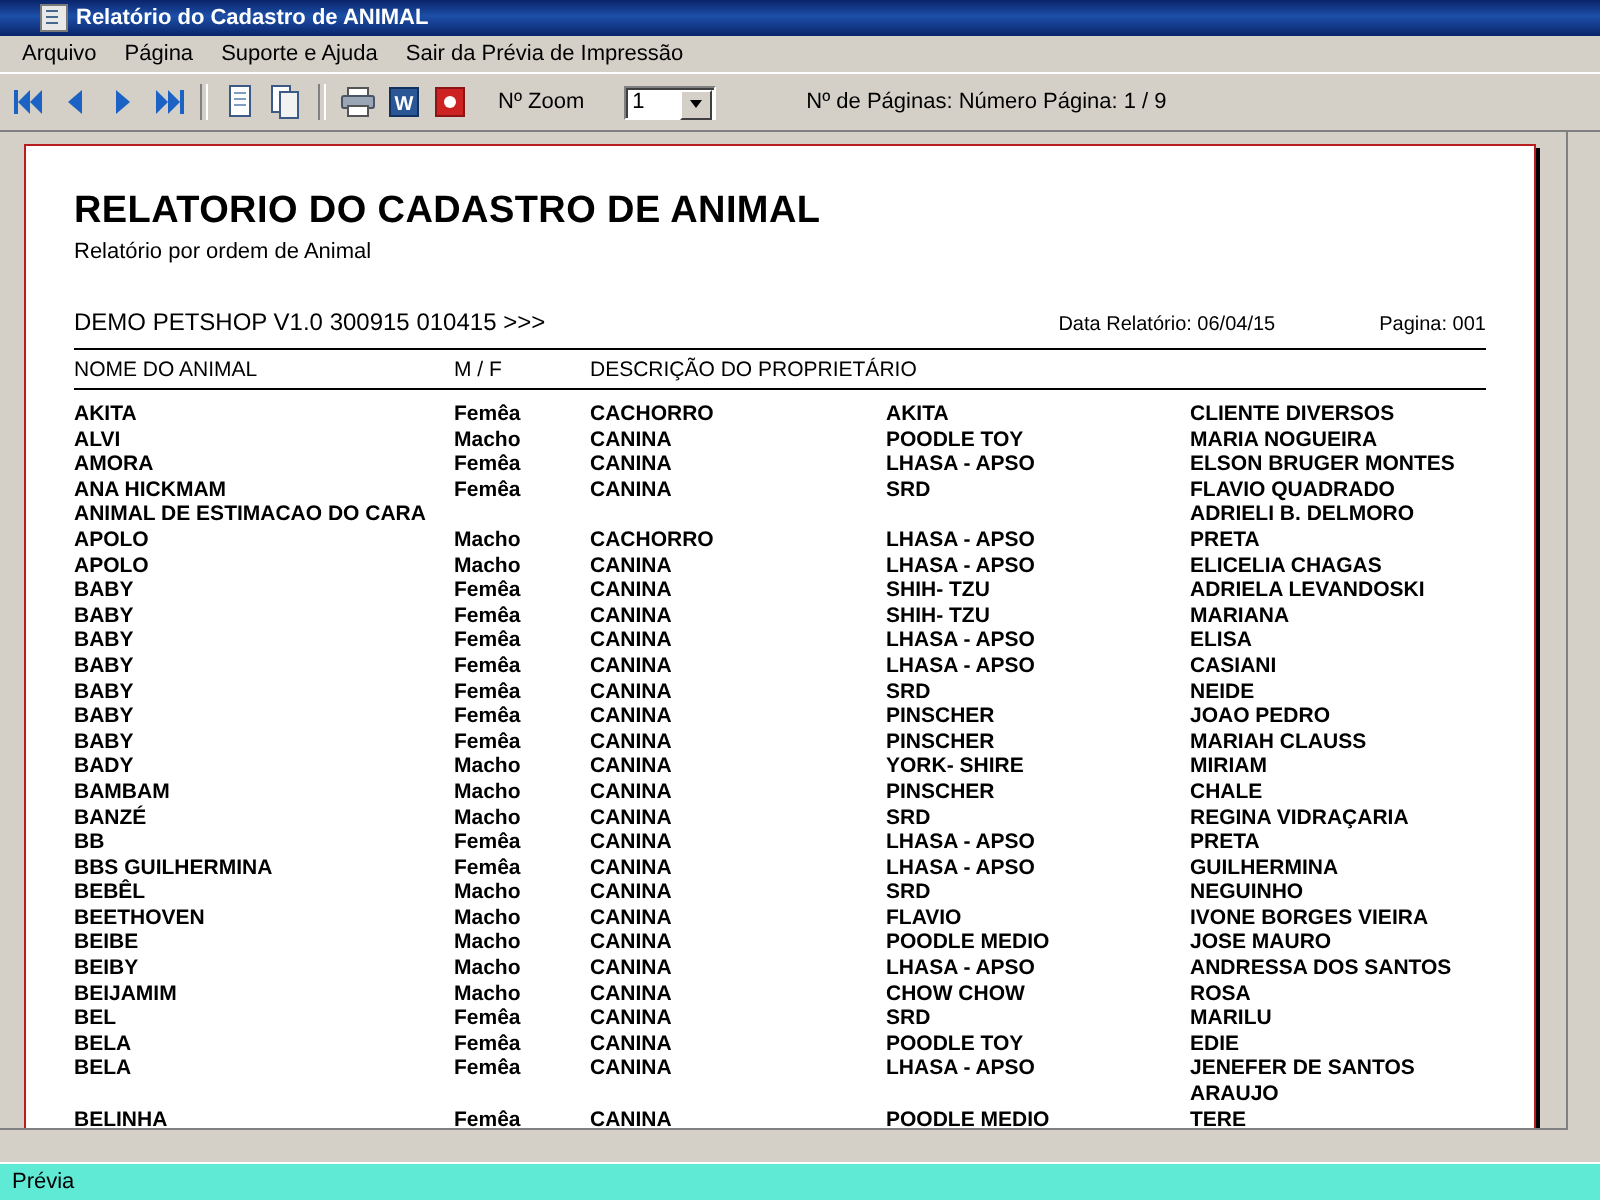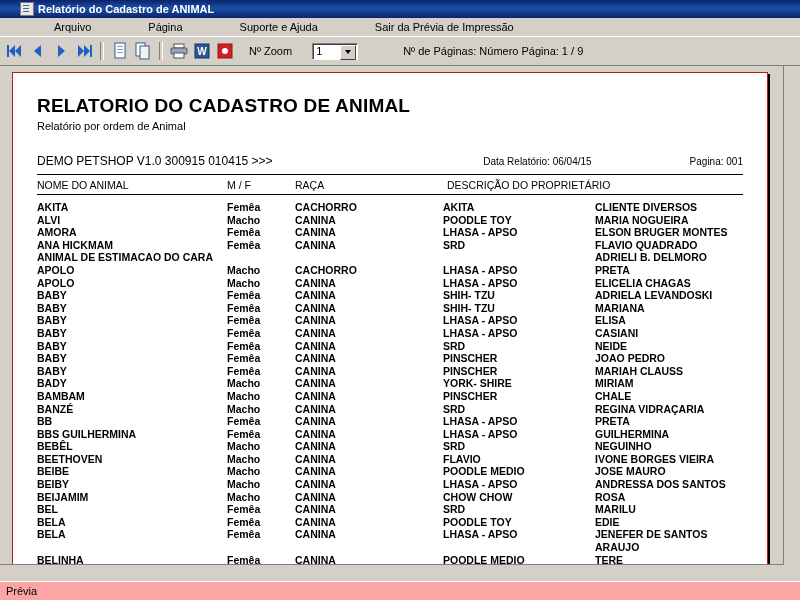--- a/index.html
+++ b/index.html
@@ -63,21 +63,20 @@
     align-items: center;
     padding-left: 4px;
     font-size: 11px;
     color: #000;
     flex: none;
   }
   .menubar .menu-item {
     padding: 2px 7px 3px 7px;
     white-space: nowrap;
     cursor: default;
-    margin-left: 43px;
   }
 
   
   .toolbar {
     height: 28px;
     background: #d4d0c8;
     border-top: 1px solid #ffffff;
     border-bottom: 1px solid #808080;
     display: flex;
     align-items: center;
@@ -190,21 +189,20 @@
   }
   .rep-sub {
     font-size: 11px;
     margin-top: 3px;
   }
   .rep-meta {
     display: flex;
     align-items: baseline;
     margin-top: 22px;
     font-size: 12px;
-    gap: 46px;
   }
   .rep-meta .demo { flex: 0 0 auto; }
   .rep-meta .spacer { flex: 1 1 auto; }
   .rep-meta .data { font-size: 10px; margin-right: 52px; }
   .rep-meta .pagina { font-size: 10px; }
   .hr-head {
     border: none;
     border-top: 1px solid #000;
     margin: 6px 0 0 0;
   }
@@ -249,21 +247,21 @@
     right: 16px;
     bottom: 0;
     height: 16px;
     background: #d4d0c8;
     border-top: 1px solid #808080;
   }
 
   
   .statusbar {
     height: 18px;
-    background: #fca5a5;
+    background: #5eead4;
     border-top: 1px solid #ffffff;
     display: flex;
     align-items: center;
     padding-left: 6px;
     font-size: 11px;
     color: #000;
     flex: none;
   }
 
   
@@ -374,21 +372,20 @@
           <div class="demo">DEMO PETSHOP V1.0 300915 010415 &gt;&gt;&gt;</div>
           <div class="spacer"></div>
           <div class="data">Data Relatório: 06/04/15</div>
           <div class="pagina">Pagina: 001</div>
         </div>
 
         <hr class="hr-head">
         <div class="cols">
           <div class="c1">NOME DO ANIMAL</div>
           <div class="c2">M / F</div>
-          <div class="c4">RAÇA</div>
           <div class="c5">DESCRIÇÃO DO PROPRIETÁRIO</div>
         </div>
         <hr class="hr-head2">
 
         <div class="rows" id="report-rows">
             <div class="row">
               <div class="c1">AKITA</div>
               <div class="c2">Femêa</div>
               <div class="c3">CACHORRO</div>
               <div class="c4">AKITA</div>

